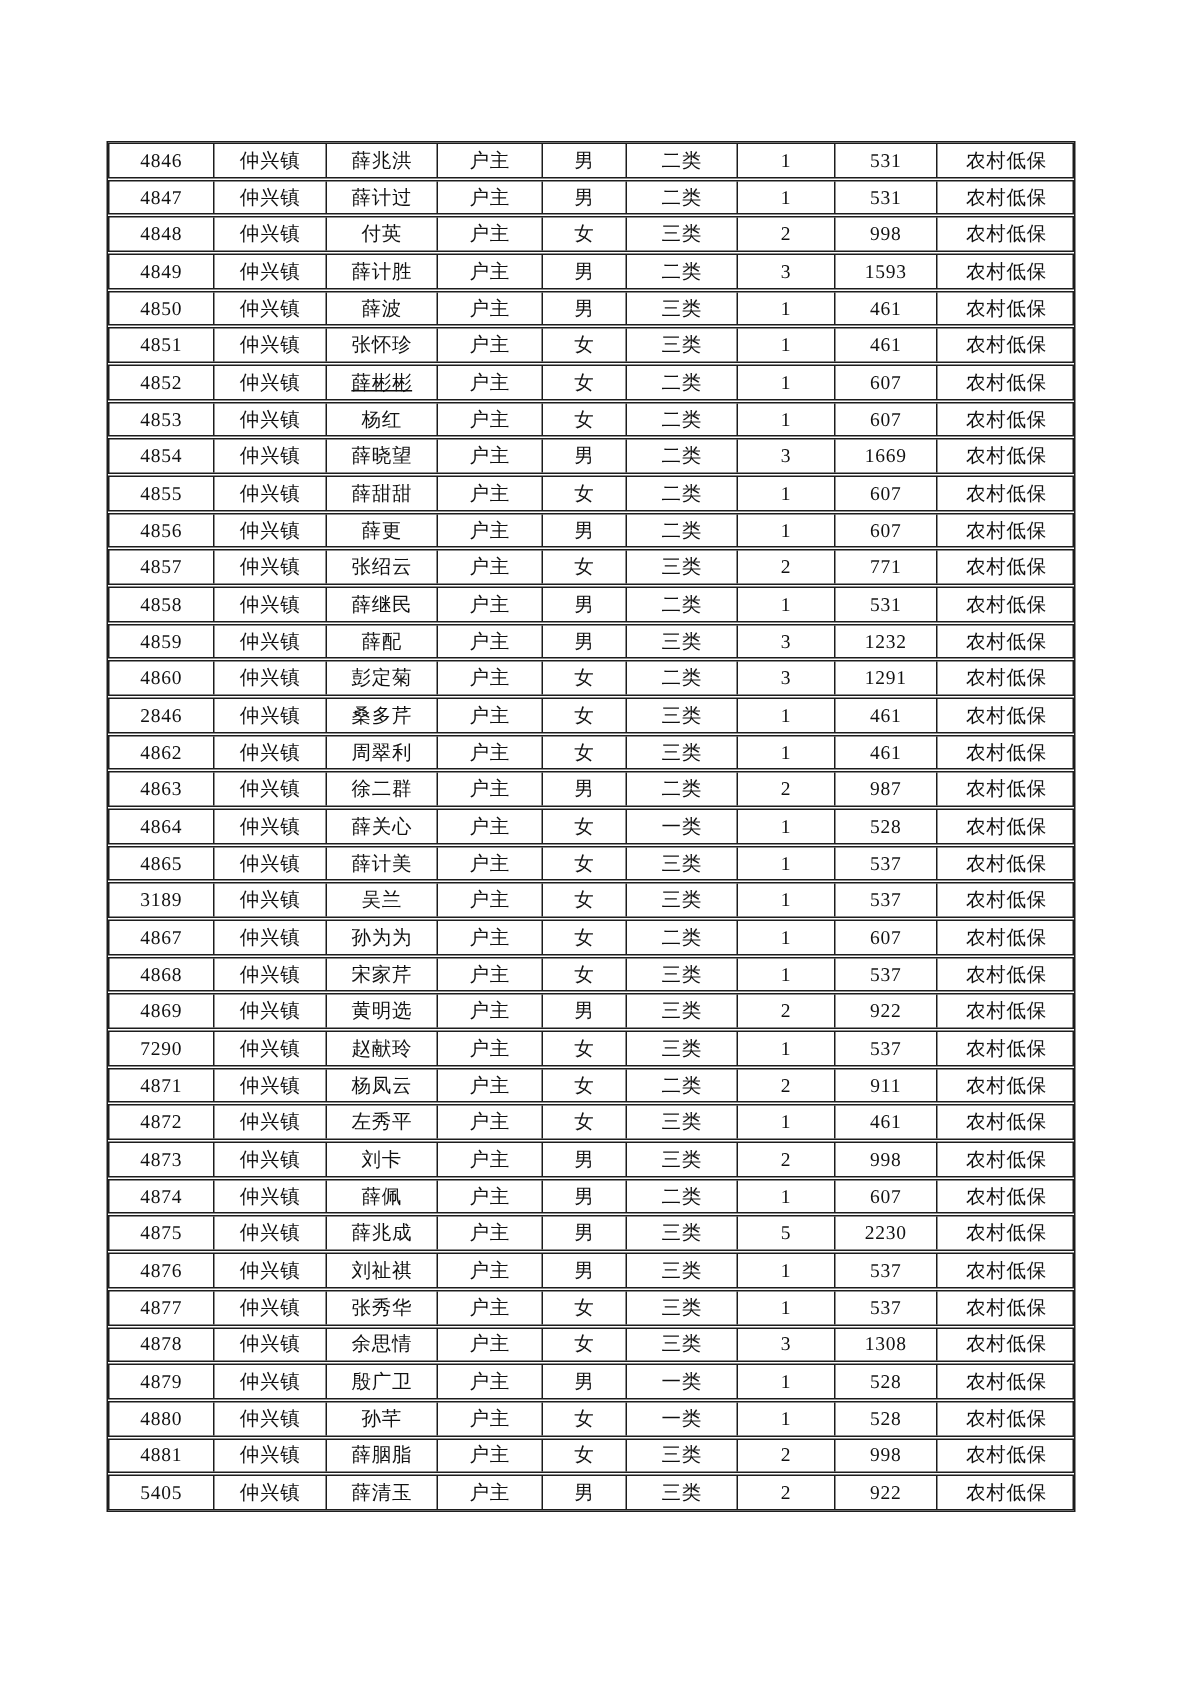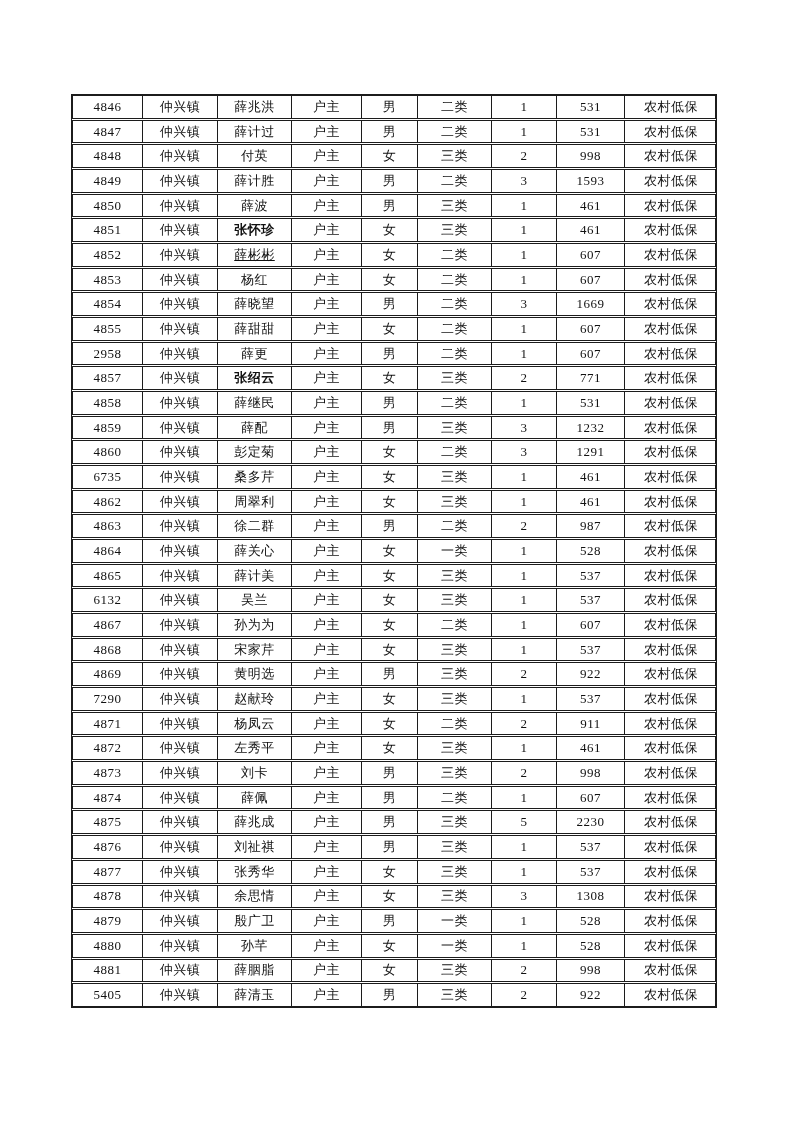--- a/index.html
+++ b/index.html
@@ -108,21 +108,21 @@
         <div class="t-cell" style="flex: 0 0 70px;">户主</div>
         <div class="t-cell" style="flex: 0 0 56px;">男</div>
         <div class="t-cell" style="flex: 0 0 74px;">三类</div>
         <div class="t-cell" style="flex: 0 0 65px;">1</div>
         <div class="t-cell" style="flex: 0 0 68px;">461</div>
         <div class="t-cell" style="flex: 0 0 92px;">农村低保</div>
       </div>
       <div class="t-row">
         <div class="t-cell" style="flex: 0 0 70px;">4851</div>
         <div class="t-cell" style="flex: 0 0 75px;">仲兴镇</div>
-        <div class="t-cell" style="flex: 0 0 74px; font-weight: bold;">张怀珍</div>
+        <div class="t-cell" style="flex: 0 0 74px;">张怀珍</div>
         <div class="t-cell" style="flex: 0 0 70px;">户主</div>
         <div class="t-cell" style="flex: 0 0 56px;">女</div>
         <div class="t-cell" style="flex: 0 0 74px;">三类</div>
         <div class="t-cell" style="flex: 0 0 65px;">1</div>
         <div class="t-cell" style="flex: 0 0 68px;">461</div>
         <div class="t-cell" style="flex: 0 0 92px;">农村低保</div>
       </div>
       <div class="t-row">
         <div class="t-cell" style="flex: 0 0 70px;">4852</div>
         <div class="t-cell" style="flex: 0 0 75px;">仲兴镇</div>
@@ -161,34 +161,34 @@
         <div class="t-cell" style="flex: 0 0 75px;">仲兴镇</div>
         <div class="t-cell" style="flex: 0 0 74px;">薛甜甜</div>
         <div class="t-cell" style="flex: 0 0 70px;">户主</div>
         <div class="t-cell" style="flex: 0 0 56px;">女</div>
         <div class="t-cell" style="flex: 0 0 74px;">二类</div>
         <div class="t-cell" style="flex: 0 0 65px;">1</div>
         <div class="t-cell" style="flex: 0 0 68px;">607</div>
         <div class="t-cell" style="flex: 0 0 92px;">农村低保</div>
       </div>
       <div class="t-row">
-        <div class="t-cell" style="flex: 0 0 70px;">2958</div>
+        <div class="t-cell" style="flex: 0 0 70px;">4856</div>
         <div class="t-cell" style="flex: 0 0 75px;">仲兴镇</div>
         <div class="t-cell" style="flex: 0 0 74px;">薛更</div>
         <div class="t-cell" style="flex: 0 0 70px;">户主</div>
         <div class="t-cell" style="flex: 0 0 56px;">男</div>
         <div class="t-cell" style="flex: 0 0 74px;">二类</div>
         <div class="t-cell" style="flex: 0 0 65px;">1</div>
         <div class="t-cell" style="flex: 0 0 68px;">607</div>
         <div class="t-cell" style="flex: 0 0 92px;">农村低保</div>
       </div>
       <div class="t-row">
         <div class="t-cell" style="flex: 0 0 70px;">4857</div>
         <div class="t-cell" style="flex: 0 0 75px;">仲兴镇</div>
-        <div class="t-cell" style="flex: 0 0 74px; font-weight: bold;">张绍云</div>
+        <div class="t-cell" style="flex: 0 0 74px;">张绍云</div>
         <div class="t-cell" style="flex: 0 0 70px;">户主</div>
         <div class="t-cell" style="flex: 0 0 56px;">女</div>
         <div class="t-cell" style="flex: 0 0 74px;">三类</div>
         <div class="t-cell" style="flex: 0 0 65px;">2</div>
         <div class="t-cell" style="flex: 0 0 68px;">771</div>
         <div class="t-cell" style="flex: 0 0 92px;">农村低保</div>
       </div>
       <div class="t-row">
         <div class="t-cell" style="flex: 0 0 70px;">4858</div>
         <div class="t-cell" style="flex: 0 0 75px;">仲兴镇</div>
@@ -216,21 +216,21 @@
         <div class="t-cell" style="flex: 0 0 75px;">仲兴镇</div>
         <div class="t-cell" style="flex: 0 0 74px;">彭定菊</div>
         <div class="t-cell" style="flex: 0 0 70px;">户主</div>
         <div class="t-cell" style="flex: 0 0 56px;">女</div>
         <div class="t-cell" style="flex: 0 0 74px;">二类</div>
         <div class="t-cell" style="flex: 0 0 65px;">3</div>
         <div class="t-cell" style="flex: 0 0 68px;">1291</div>
         <div class="t-cell" style="flex: 0 0 92px;">农村低保</div>
       </div>
       <div class="t-row">
-        <div class="t-cell" style="flex: 0 0 70px;">6735</div>
+        <div class="t-cell" style="flex: 0 0 70px;">2846</div>
         <div class="t-cell" style="flex: 0 0 75px;">仲兴镇</div>
         <div class="t-cell" style="flex: 0 0 74px;">桑多芹</div>
         <div class="t-cell" style="flex: 0 0 70px;">户主</div>
         <div class="t-cell" style="flex: 0 0 56px;">女</div>
         <div class="t-cell" style="flex: 0 0 74px;">三类</div>
         <div class="t-cell" style="flex: 0 0 65px;">1</div>
         <div class="t-cell" style="flex: 0 0 68px;">461</div>
         <div class="t-cell" style="flex: 0 0 92px;">农村低保</div>
       </div>
       <div class="t-row">
@@ -271,21 +271,21 @@
         <div class="t-cell" style="flex: 0 0 75px;">仲兴镇</div>
         <div class="t-cell" style="flex: 0 0 74px;">薛计美</div>
         <div class="t-cell" style="flex: 0 0 70px;">户主</div>
         <div class="t-cell" style="flex: 0 0 56px;">女</div>
         <div class="t-cell" style="flex: 0 0 74px;">三类</div>
         <div class="t-cell" style="flex: 0 0 65px;">1</div>
         <div class="t-cell" style="flex: 0 0 68px;">537</div>
         <div class="t-cell" style="flex: 0 0 92px;">农村低保</div>
       </div>
       <div class="t-row">
-        <div class="t-cell" style="flex: 0 0 70px;">6132</div>
+        <div class="t-cell" style="flex: 0 0 70px;">3189</div>
         <div class="t-cell" style="flex: 0 0 75px;">仲兴镇</div>
         <div class="t-cell" style="flex: 0 0 74px;">吴兰</div>
         <div class="t-cell" style="flex: 0 0 70px;">户主</div>
         <div class="t-cell" style="flex: 0 0 56px;">女</div>
         <div class="t-cell" style="flex: 0 0 74px;">三类</div>
         <div class="t-cell" style="flex: 0 0 65px;">1</div>
         <div class="t-cell" style="flex: 0 0 68px;">537</div>
         <div class="t-cell" style="flex: 0 0 92px;">农村低保</div>
       </div>
       <div class="t-row">

